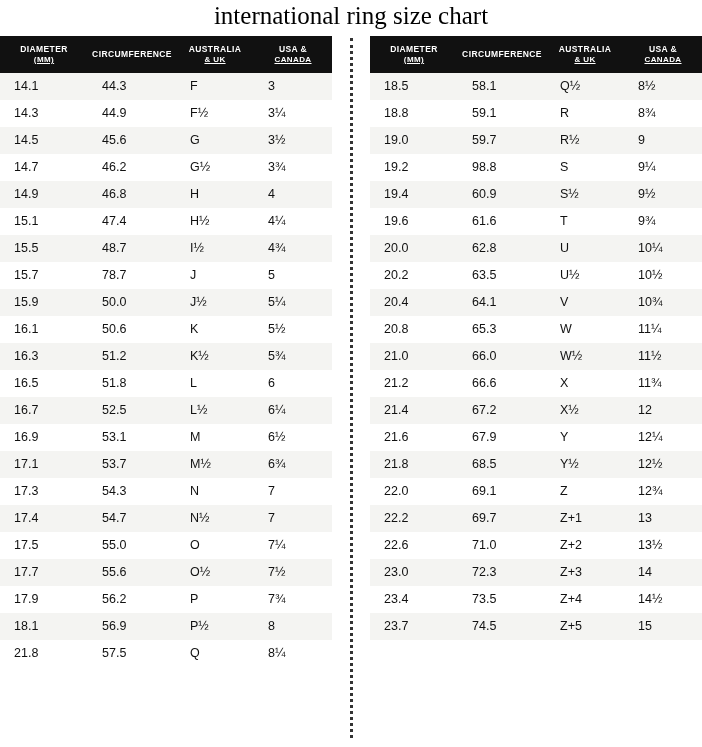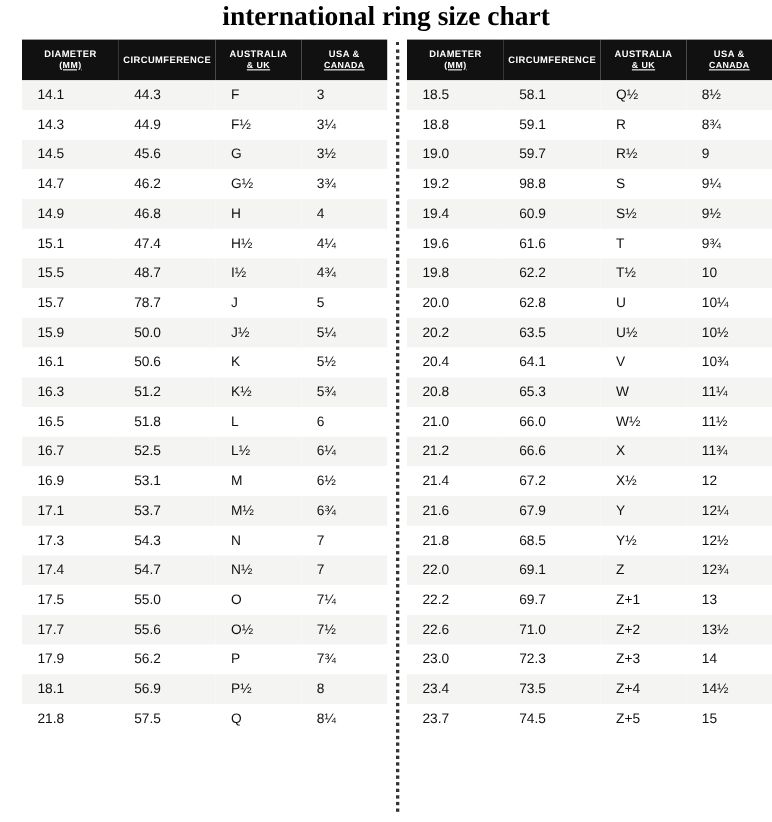--- a/index.html
+++ b/index.html
@@ -16,34 +16,33 @@
   }
   #page {
     width: 702px;
     height: 747px;
     position: relative;
     box-sizing: border-box;
   }
   .chart-title {
     text-align: center;
     font-family: "Liberation Serif", serif;
-    font-weight: bold;
+    font-weight: normal;
     font-size: 25px;
     letter-spacing: 0px;
     margin: 2px 0 6px 0;
     color: #000000;
   }
   .tables {
     display: flex;
     flex-direction: row;
     align-items: flex-start;
     justify-content: space-between;
     width: 702px;
     box-sizing: border-box;
-    padding-left: 20px;
   }
   .table-wrap {
     width: 332px;
   }
   .divider {
     width: 26px;
     display: flex;
     justify-content: center;
     align-items: stretch;
   }
@@ -330,26 +329,20 @@
               <td>S½</td>
               <td>9½</td>
             </tr>
             <tr>
               <td>19.6</td>
               <td>61.6</td>
               <td>T</td>
               <td>9¾</td>
             </tr>
             <tr>
-              <td>19.8</td>
-              <td>62.2</td>
-              <td>T½</td>
-              <td>10</td>
-            </tr>
-            <tr>
               <td>20.0</td>
               <td>62.8</td>
               <td>U</td>
               <td>10¼</td>
             </tr>
             <tr>
               <td>20.2</td>
               <td>63.5</td>
               <td>U½</td>
               <td>10½</td>

